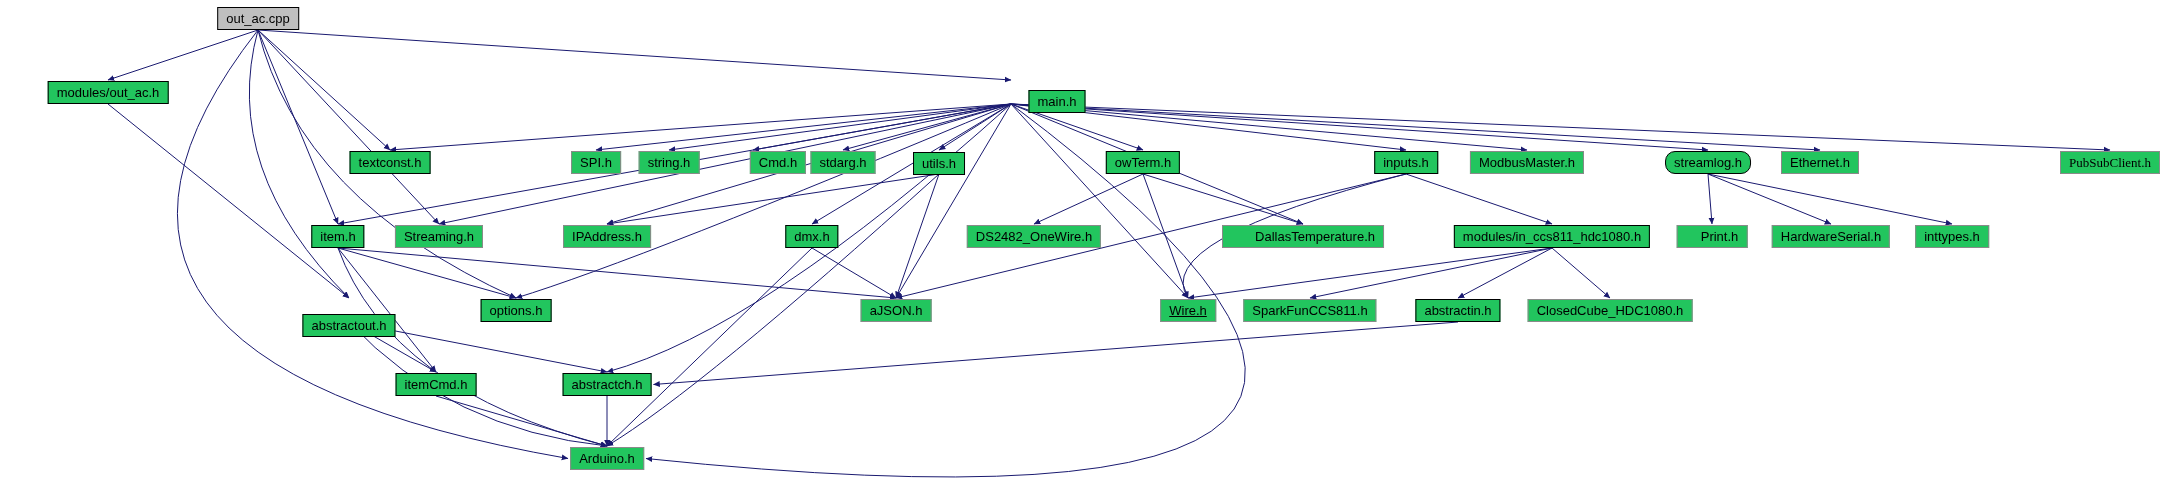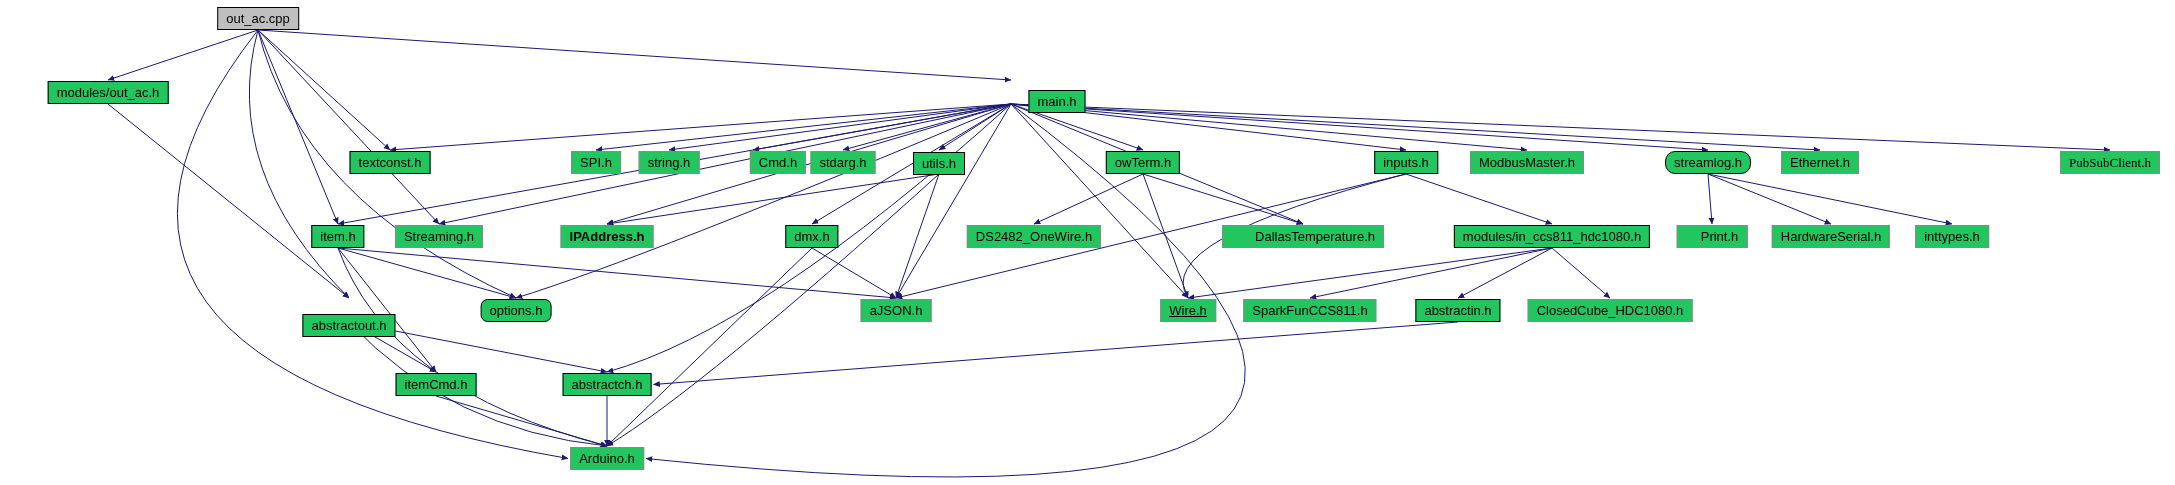--- a/index.html
+++ b/index.html
@@ -110,30 +110,30 @@
     <div class="node ext" style="left: 843px; top: 151px;">stdarg.h</div>
     <div class="node doc" style="left: 939px; top: 152px;">utils.h</div>
     <div class="node doc" style="left: 1143px; top: 151px;">owTerm.h</div>
     <div class="node doc" style="left: 1406px; top: 151px;">inputs.h</div>
     <div class="node ext" style="left: 1527px; top: 151px;">ModbusMaster.h</div>
     <div class="node doc" style="left: 1708px; top: 151px; border-radius: 10px;">streamlog.h</div>
     <div class="node ext" style="left: 1820px; top: 151px;">Ethernet.h</div>
     <div class="node ext" style="left: 2110px; top: 151px; font-family: Liberation Serif, serif;">PubSubClient.h</div>
     <div class="node doc" style="left: 338px; top: 225px;">item.h</div>
     <div class="node ext" style="left: 439px; top: 225px;">Streaming.h</div>
-    <div class="node ext" style="left: 607px; top: 225px; font-weight: bold;">IPAddress.h</div>
+    <div class="node ext" style="left: 607px; top: 225px;">IPAddress.h</div>
     <div class="node doc" style="left: 812px; top: 225px;">dmx.h</div>
     <div class="node ext" style="left: 1034px; top: 225px;">DS2482_OneWire.h</div>
     <div class="node ext" style="left: 1303px; top: 225px; padding-left: 32px;">DallasTemperature.h</div>
     <div class="node doc" style="left: 1552px; top: 225px;">modules/in_ccs811_hdc1080.h</div>
     <div class="node ext" style="left: 1712px; top: 225px; padding-left: 23px;">Print.h</div>
     <div class="node ext" style="left: 1831px; top: 225px;">HardwareSerial.h</div>
     <div class="node ext" style="left: 1952px; top: 225px;">inttypes.h</div>
     <div class="node doc" style="left: 349px; top: 314px;">abstractout.h</div>
-    <div class="node doc" style="left: 516px; top: 299px; border-radius: 7px;">options.h</div>
+    <div class="node doc" style="left: 516px; top: 299px;">options.h</div>
     <div class="node ext" style="left: 896px; top: 299px;">aJSON.h</div>
     <div class="node ext" style="left: 1188px; top: 299px; text-decoration: underline;">Wire.h</div>
     <div class="node ext" style="left: 1310px; top: 299px;">SparkFunCCS811.h</div>
     <div class="node doc" style="left: 1458px; top: 299px;">abstractin.h</div>
     <div class="node ext" style="left: 1610px; top: 299px;">ClosedCube_HDC1080.h</div>
     <div class="node doc" style="left: 436px; top: 373px;">itemCmd.h</div>
     <div class="node doc" style="left: 607px; top: 373px;">abstractch.h</div>
     <div class="node ext" style="left: 607px; top: 447px;">Arduino.h</div>
   </div>
 

